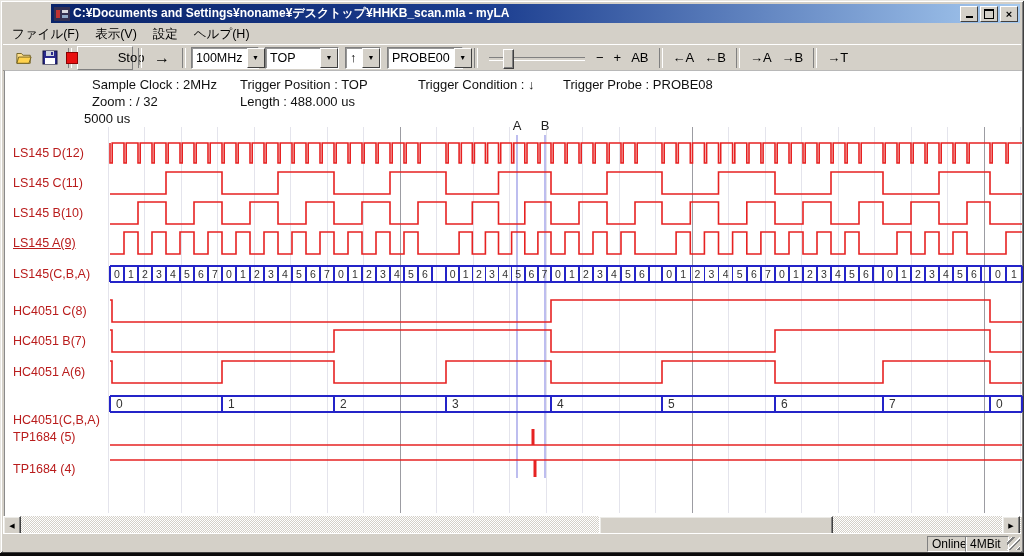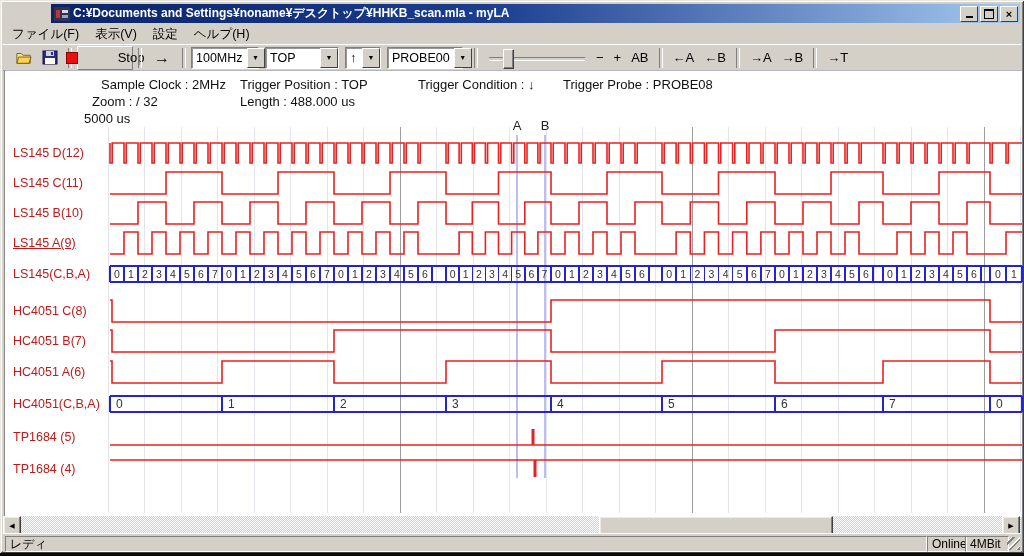--- a/index.html
+++ b/index.html
@@ -150,39 +150,39 @@
     <button class="tbtn">←B</button>
     <span class="tsep"></span>
     <button class="tbtn">→A</button>
     <button class="tbtn">→B</button>
     <span class="tsep"></span>
     <button class="tbtn">→T</button>
   </div>
 
   <div class="client"></div>
 
-  <div class="otext" style="left:92px;top:77px;margin-left:9px;">Sample Clock : 2MHz</div>
+  <div class="otext" style="left:92px;top:77px;">Sample Clock : 2MHz</div>
   <div class="otext" style="left:240px;top:77px;">Trigger Position : TOP</div>
   <div class="otext" style="left:418px;top:77px;">Trigger Condition : ↓</div>
   <div class="otext" style="left:563px;top:77px;">Trigger Probe : PROBE08</div>
   <div class="otext" style="left:92px;top:94px;">Zoom : /  32</div>
   <div class="otext" style="left:240px;top:94px;">Length : 488.000 us</div>
   <div class="otext" style="left:84px;top:111px;">5000 us</div>
   <div class="cursor-label" style="left:510px;top:118px;">A</div>
   <div class="cursor-label" style="left:538px;top:118px;">B</div>
   <div id="labels-layer">
       <div class="sig-label" style="top: 145px;">LS145 D(12)</div>
       <div class="sig-label" style="top: 175px;">LS145 C(11)</div>
       <div class="sig-label" style="top: 205px;">LS145 B(10)</div>
       <div class="sig-label" style="top: 235px; text-decoration: underline;">LS145 A(9)</div>
       <div class="sig-label" style="top: 266px;">LS145(C,B,A)</div>
       <div class="sig-label" style="top: 303px;">HC4051 C(8)</div>
       <div class="sig-label" style="top: 333px;">HC4051 B(7)</div>
       <div class="sig-label" style="top: 364px;">HC4051 A(6)</div>
-      <div class="sig-label" style="top: 396px;">HC4051(C,B,A)</div>
+      <div class="sig-label" style="top: 412px;">HC4051(C,B,A)</div>
       <div class="sig-label" style="top: 429px;">TP1684 (5)</div>
       <div class="sig-label" style="top: 460.5px;">TP1684 (4)</div>
     </div>
 
   <svg id="wave-svg" viewBox="0 0 1024 556">
       <g>
         <line x1="108" y1="127" x2="108" y2="513" stroke="#e4e4ec" stroke-width="1" shape-rendering="crispEdges"></line>
         <line x1="144.5" y1="127" x2="144.5" y2="513" stroke="#e4e4ec" stroke-width="1" shape-rendering="crispEdges"></line>
         <line x1="181" y1="127" x2="181" y2="513" stroke="#e4e4ec" stroke-width="1" shape-rendering="crispEdges"></line>
         <line x1="217.5" y1="127" x2="217.5" y2="513" stroke="#e4e4ec" stroke-width="1" shape-rendering="crispEdges"></line>
@@ -457,18 +457,17 @@
       </g>
     </svg>
 
   <div class="hscroll">
     <div class="sb-btn left">◀</div>
     <div class="sb-thumb"></div>
     <div class="sb-btn right">▶</div>
   </div>
 
   <div class="statusbar">
-    <div class="status-pane status-main">レディ</div>
     <div class="status-pane status-online">Online</div>
     <div class="status-pane status-mem">4MBit</div>
     <div class="grip"></div>
   </div>
 </div>
 
 </body></html>

